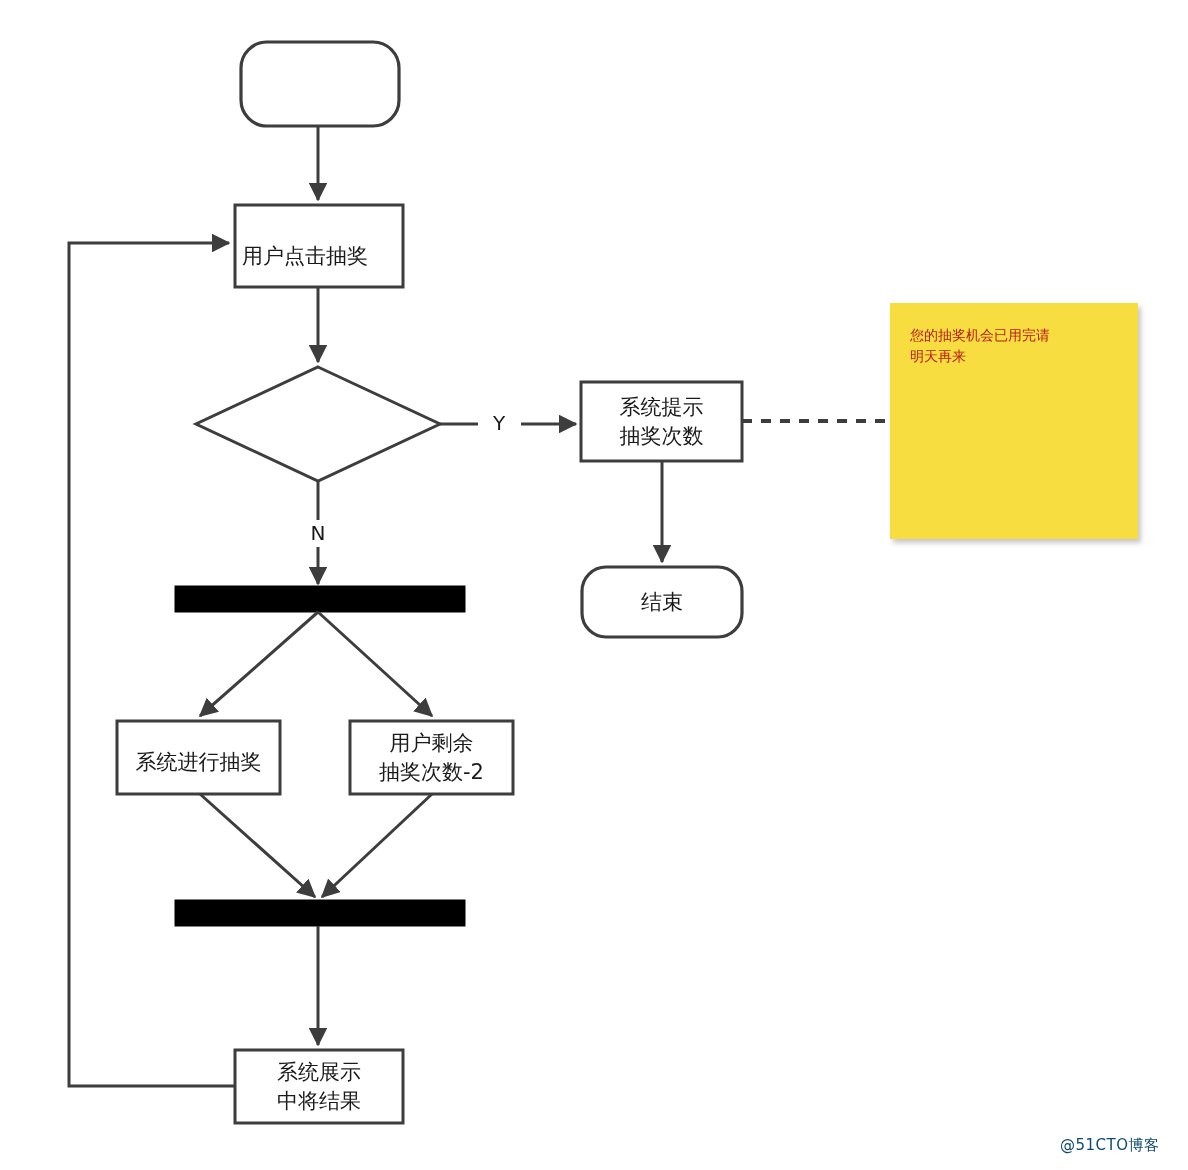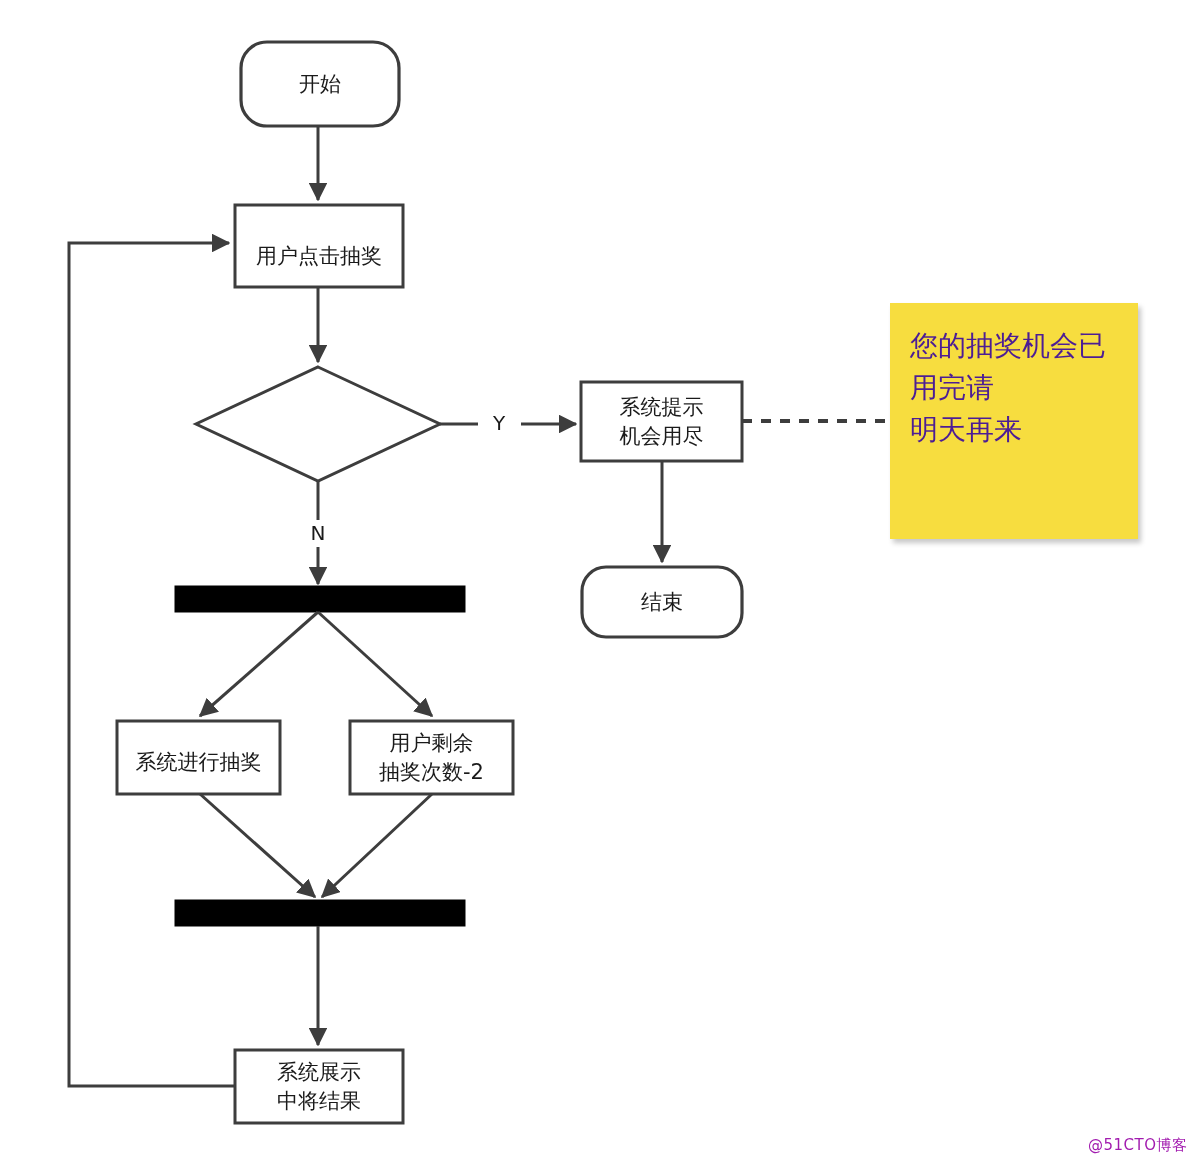--- a/index.html
+++ b/index.html
@@ -45,33 +45,32 @@
     text-align: center;
   }
   .sticky {
     position: absolute;
     box-sizing: border-box;
     background: #f7dd3f;
     box-shadow: 3px 4px 5px rgba(0,0,0,0.22);
     padding: 22px 20px 0 20px;
   }
   .sticky-text {
-    color: #4c1d95;
-    font-size: 28px;
+    color: #b91c1c;
+    font-size: 14px;
     line-height: 1.5;
     white-space: pre-line;
     font-family: "DejaVu Sans", "Liberation Sans", sans-serif;
   }
   .watermark {
     position: absolute;
-    color: #a21caf;
+    color: #0c4a6e;
     font-size: 15px;
     letter-spacing: 0.5px;
     font-family: "DejaVu Sans", "Liberation Sans", sans-serif;
-    margin-left: 28px;
   }
 </style>
 </head>
 <body>
 
 <div id="canvas">
 
   <svg id="flow-svg" viewBox="0 0 1188 1170" xmlns="http://www.w3.org/2000/svg">
     <defs>
       <marker id="arrow" viewBox="0 0 10 10" refX="9.2" refY="5" markerWidth="6.2" markerHeight="6.2" orient="auto-start-reverse">
@@ -119,27 +118,26 @@
 
     <path d="M 200 794 L 315 897" fill="none" stroke="#3d3d3d" stroke-width="3" marker-end="url(#arrow)"></path>
 
     <path d="M 432 794 L 322 897" fill="none" stroke="#3d3d3d" stroke-width="3" marker-end="url(#arrow)"></path>
 
     <path d="M 318 926 L 318 1045" fill="none" stroke="#3d3d3d" stroke-width="3" marker-end="url(#arrow)"></path>
 
     <path d="M 235 1086 L 69 1086 L 69 243 L 229 243" fill="none" stroke="#3d3d3d" stroke-width="3" marker-end="url(#arrow)"></path>
   </svg>
 
-  <div class="node-label" style="left:241px; top:42px; width:158px; height:84px;">开始</div>
 
-  <div class="node-label" style="left:235px; top:205px; width:168px; height:102px;">用户点击抽奖</div>
+  <div class="node-label" style="left:221px; top:205px; width:168px; height:102px;">用户点击抽奖</div>
 
 
   <div class="node-label" style="left:581px; top:382px; width:161px; height:79px;">系统提示
-机会用尽</div>
+抽奖次数</div>
 
   <div class="node-label" style="left:582px; top:567px; width:160px; height:70px;text-align:right;">结束</div>
 
   <div class="node-label" style="left:117px; top:721px; width:163px; height:82px;text-align:right;">系统进行抽奖</div>
 
   <div class="node-label" style="left:350px; top:721px; width:163px; height:73px;">用户剩余
 抽奖次数-2</div>
 
   <div class="node-label" style="left:235px; top:1050px; width:168px; height:73px;">系统展示
 中将结果</div>

